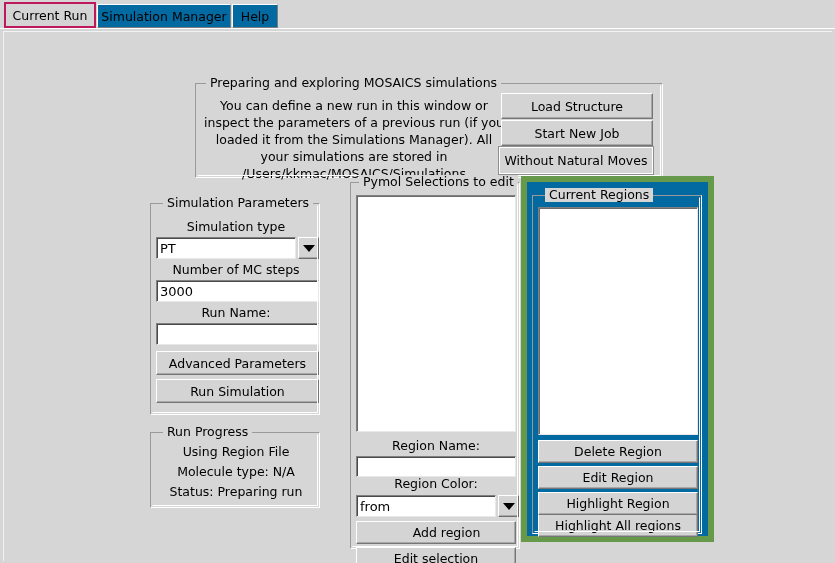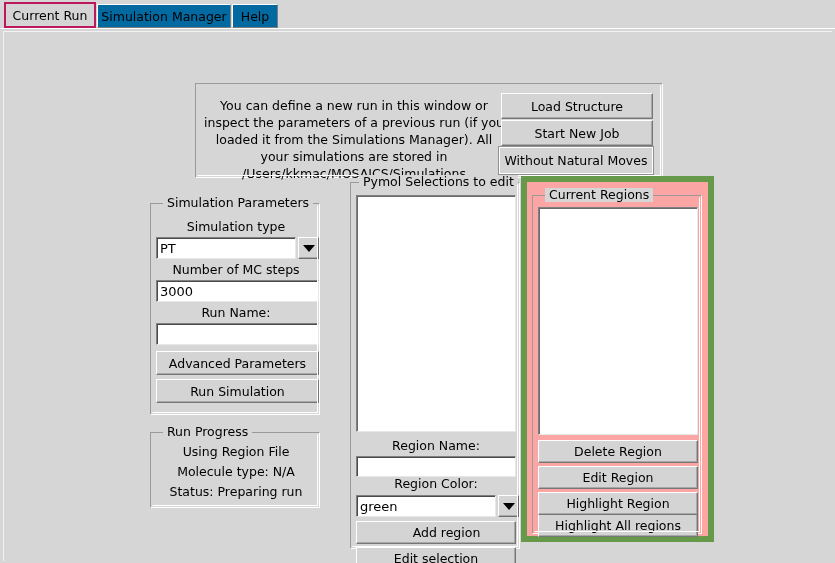--- a/index.html
+++ b/index.html
@@ -187,21 +187,21 @@
     font-size: 12.5px;
     line-height: 17px;
   }
 
   
   #region-highlight {
     position: absolute;
     left: 521px; top: 176px;
     width: 193px; height: 366px;
     border: 6px solid #67994a;
-    background: #fca5a5;
+    background: #0369a1;
   }
 </style>
 </head>
 <body>
 
 <div id="app">
 
   <div class="tabbar">
     <div class="tab selected tab-current">
       <span>Current Run</span>
@@ -211,20 +211,21 @@
     </div>
     <div class="tab tab-help">
       <span>Help</span>
     </div>
   </div>
   <div class="tabline"></div>
 
   <div class="content">
 
     <div class="group" id="info-group">
+      <span class="gtitle">Preparing and exploring MOSAICS simulations</span>
 
       <div class="info-text">You can define a new run in this window or inspect the parameters of a previous run (if you loaded it from the Simulations Manager). All your simulations are stored in /Users/kkmac/MOSAICS/Simulations</div>
 
       <div class="btn" style="position:absolute; left:305px; top:9px; width:152px; height:26px;">
         <span>Load Structure</span>
       </div>
       <div class="btn" style="position:absolute; left:305px; top:36px; width:152px; height:26px;">
         <span>Start New Job</span>
       </div>
       <div class="btn flat" style="position:absolute; left:303px; top:63px; width:154px; height:27px; background:#d4d4d4; border-top-color:#ffffff; border-left-color:#ffffff; border-right-color:#ffffff; border-bottom-color:#ffffff; box-shadow:inset 0 0 0 1px #d4d4d4, 0 0 0 1px #8f8f8f;">
@@ -279,21 +280,21 @@
 
       <div class="lbl" style="left:0; top:255px; width:170px;">Region Name:</div>
 
       <div class="field" style="position:absolute; left:5px; top:273px; width:160px; height:21px;">
         <span></span>
       </div>
 
       <div class="lbl" style="left:0; top:293px; width:170px;">Region Color:</div>
 
       <div class="field" style="position:absolute; left:5px; top:312px; width:140px; height:22px;">
-        <span>green</span>
+        <span>from</span>
       </div>
       <div class="combo-arrow" style="position:absolute; left:147px; top:312px; width:21px; height:22px;">
         <span class="tri"></span>
       </div>
 
       <div class="btn" style="position:absolute; left:5px; top:338px; width:160px; height:23px;padding-left:21px;">
         <span>Add region</span>
       </div>
       <div class="btn" style="position:absolute; left:5px; top:364px; width:160px; height:23px;">
         <span>Edit selection</span>

